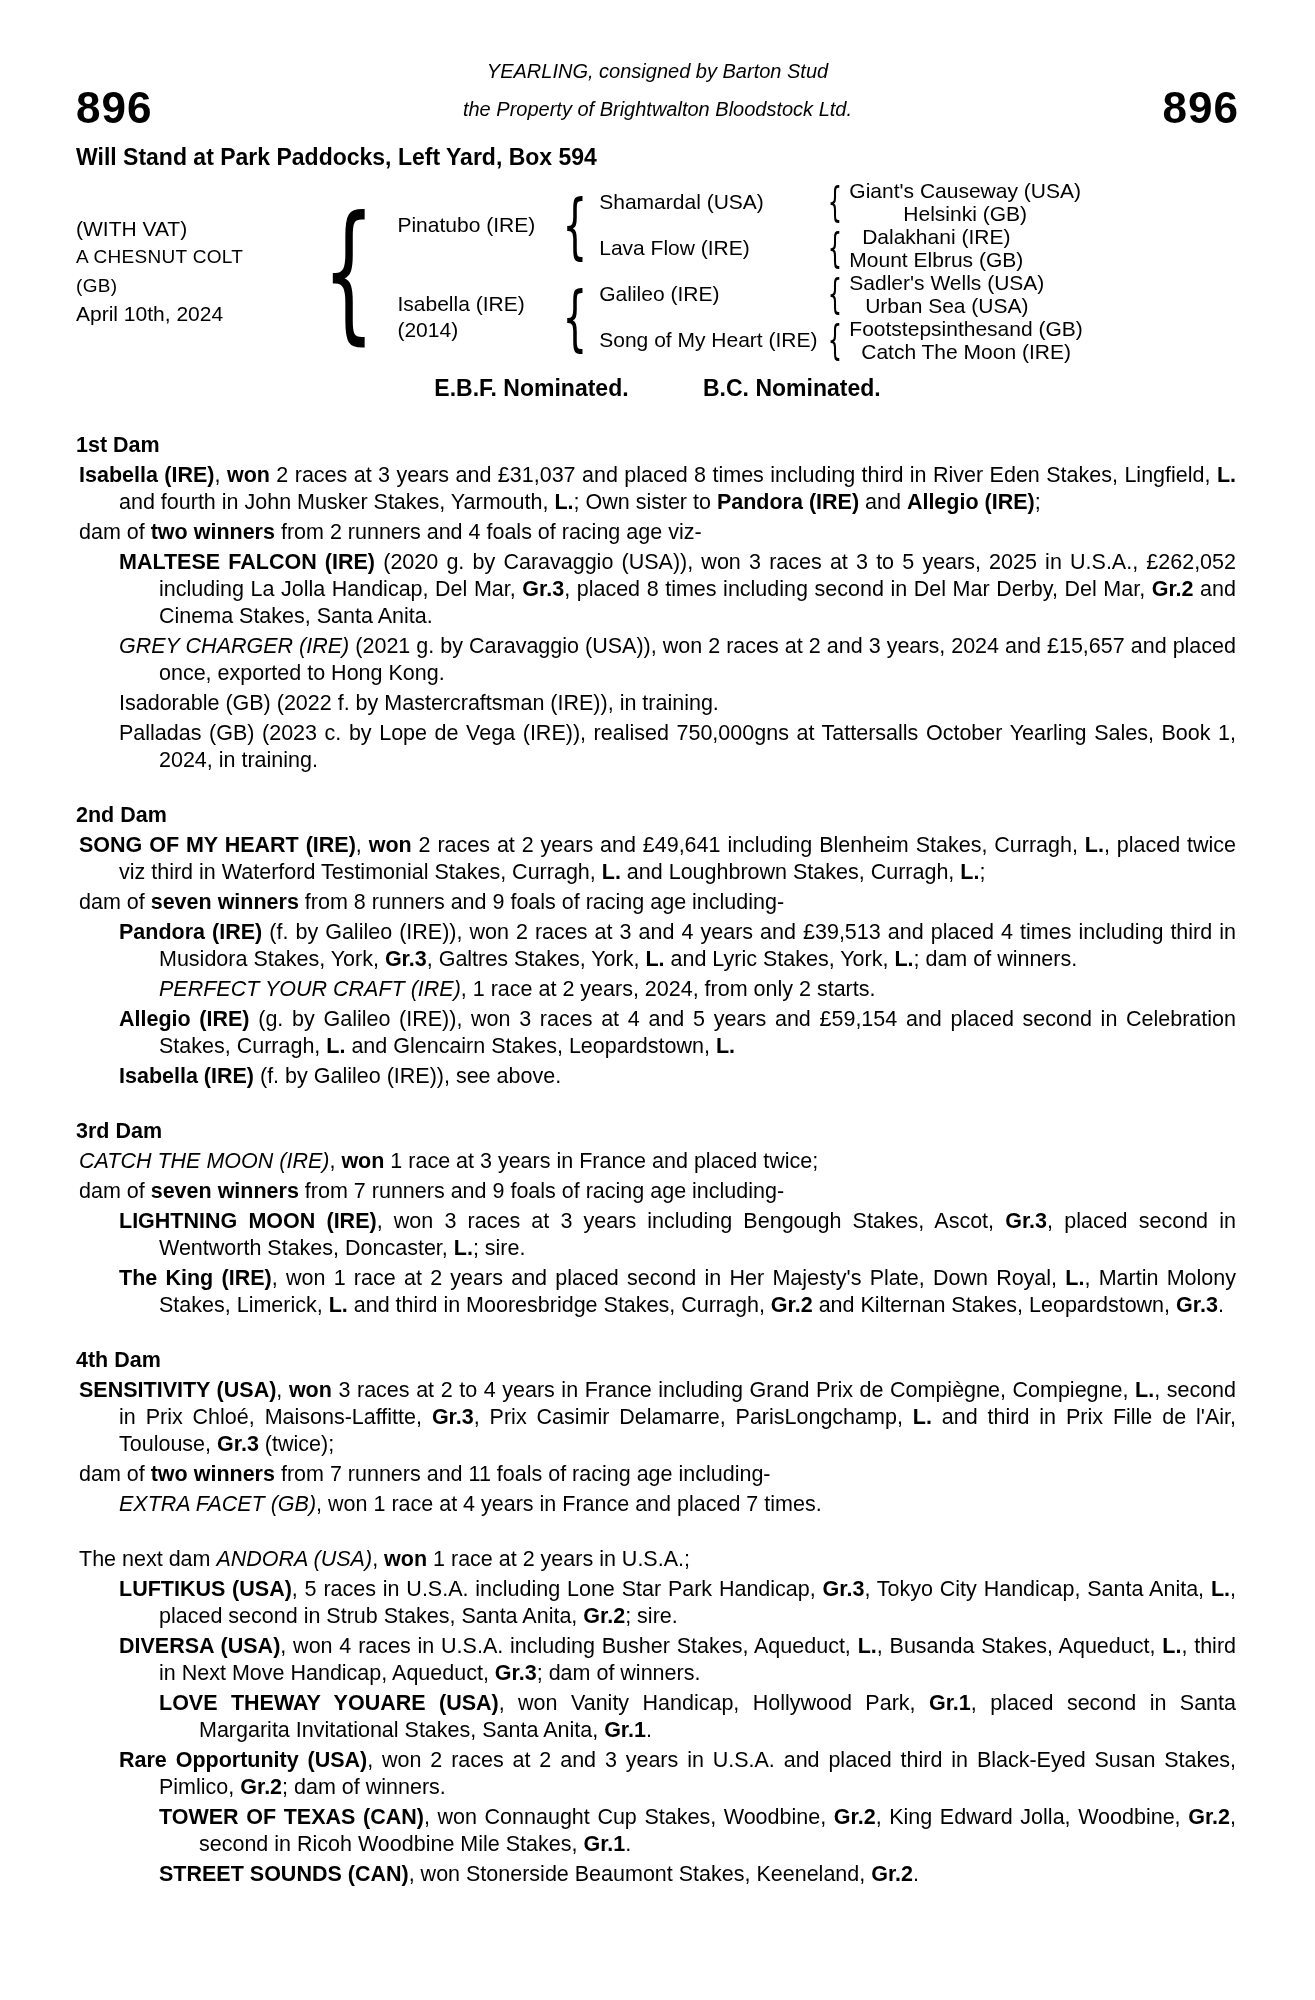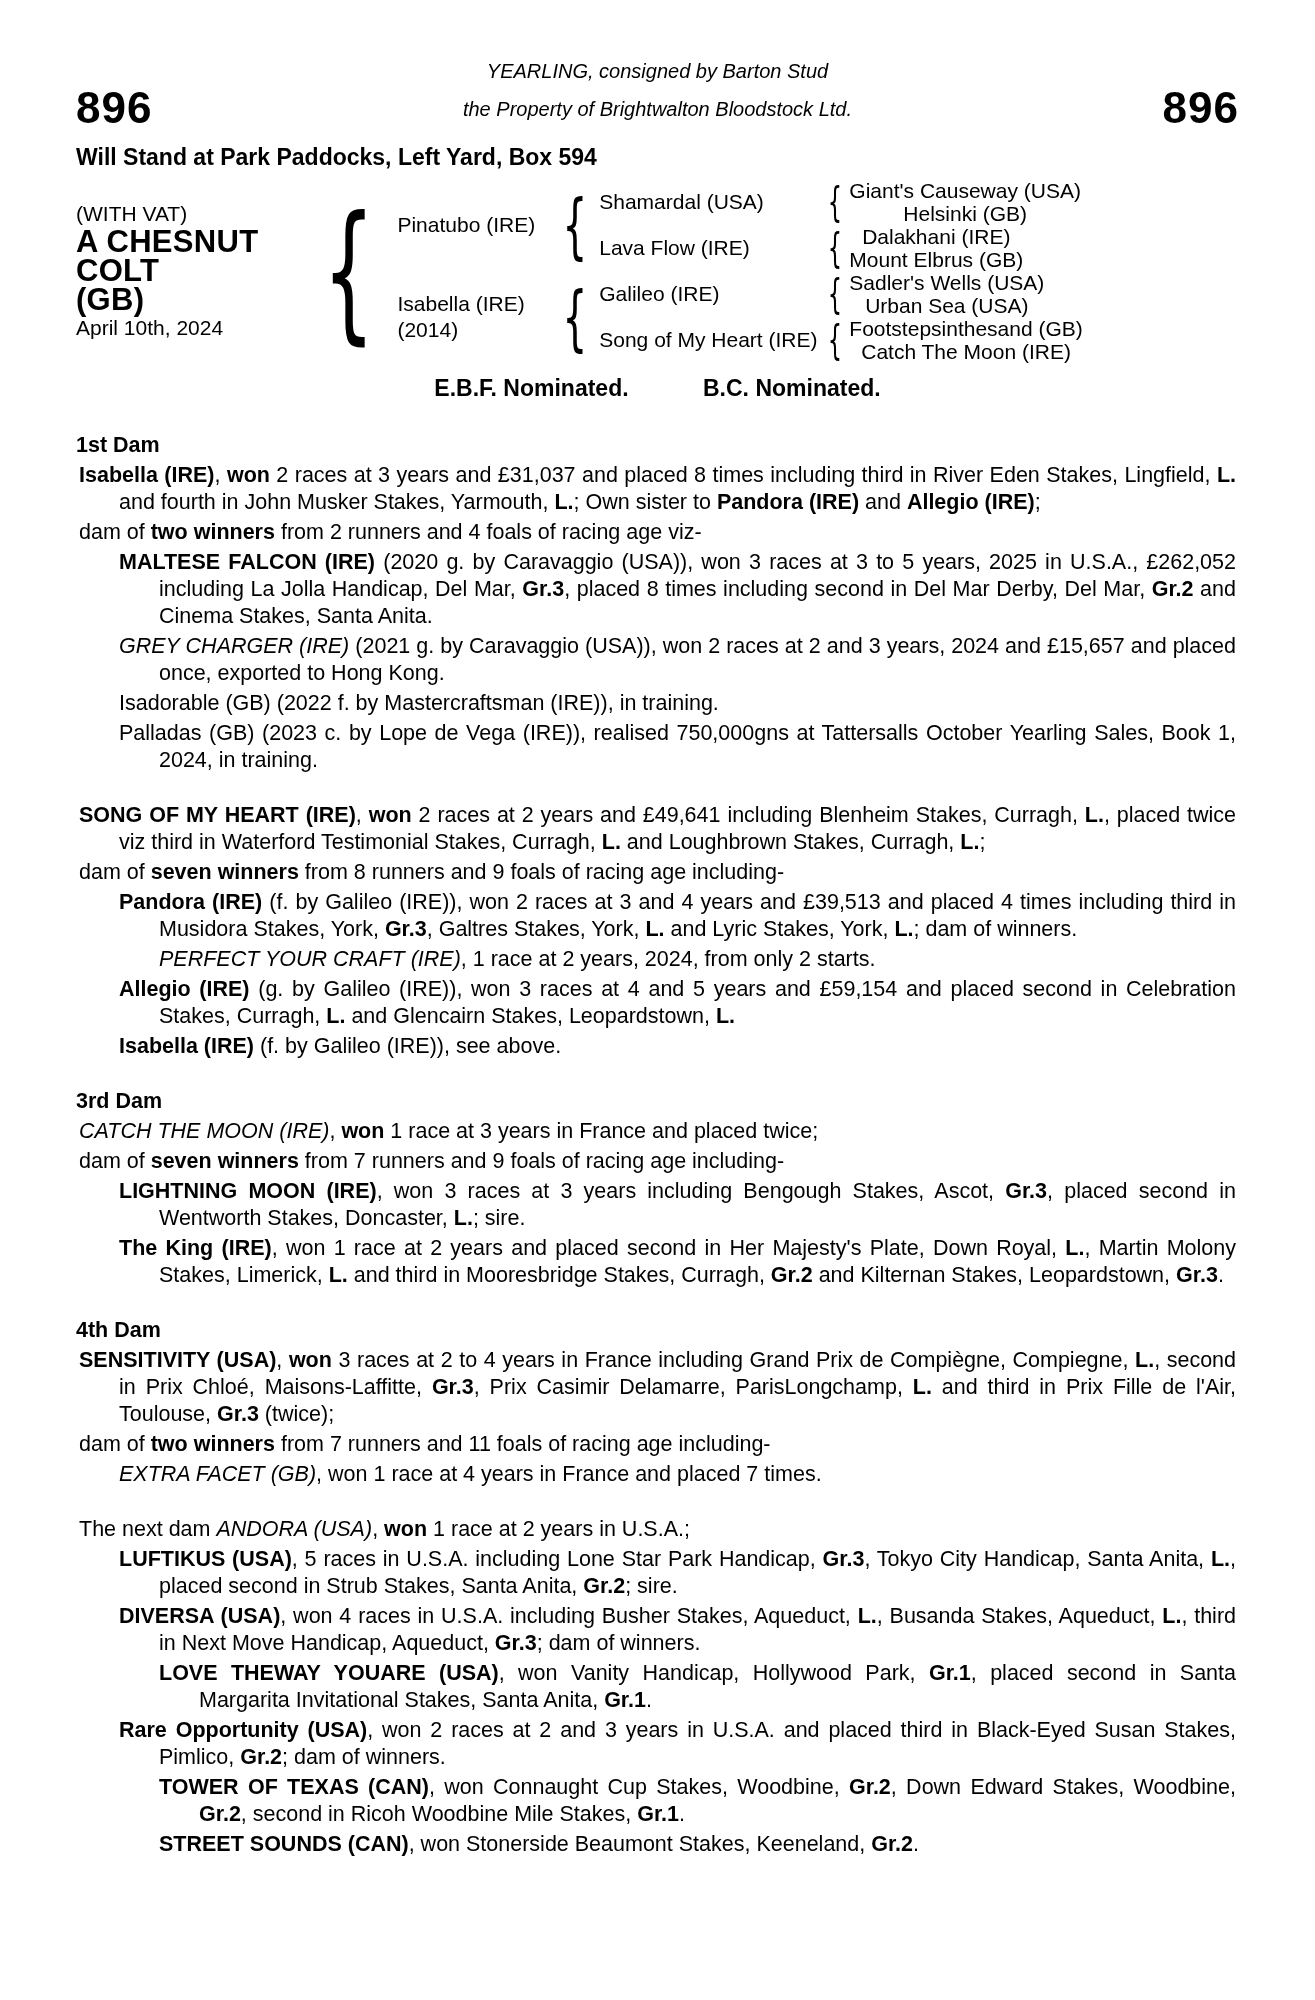--- a/index.html
+++ b/index.html
@@ -15,21 +15,21 @@
   .header-row { display:grid; grid-template-columns:140px 1fr 140px; align-items:end; }
   .lot-number { font-size:44px; font-weight:bold; line-height:.9; letter-spacing:1px; }
   .lot-number.right { text-align:right; }
   .consign { text-align:center; font-style:italic; font-size:20px; line-height:38px; }
   .stand-line { font-weight:bold; font-size:23px; margin-top:16px; }
 
   
   .pedigree { display:flex; align-items:center; margin-top:8px; font-size:21px; }
   .ped-subject { width:224px; display:flex; flex-direction:column; justify-content:center; }
   .ped-vat { font-size:21px; line-height:26px; }
-  .ped-name { font-weight:bold; font-size:31px; line-height:29px; letter-spacing:.3px; }
+  .ped-name { font-weight:normal; font-size:19px; line-height:29px; letter-spacing:.3px; }
   .ped-date { font-size:21px; line-height:27px; }
   .brace { display:inline-block; font-family:"DejaVu Sans",sans-serif; line-height:1;
            transform:scaleX(.55); transform-origin:center; }
   .brace::before { content:"{"; }
   .brace-l1 { font-size:150px; margin:0 1px; }
   .brace-l2 { font-size:72px; margin:0 1px; }
   .brace-l3 { font-size:41px; margin:0 1px; }
   .ped-col { display:flex; flex-direction:column; justify-content:space-around; }
   .ped-row { display:flex; align-items:center; }
   .ped-block2 { height:92px; }
@@ -141,20 +141,21 @@
       <section class="dam-section">
         <div class="dam-heading">1st Dam</div>
         <p class="para lvl0"><span class="b">Isabella (IRE)</span><span>, </span><span class="b">won</span><span> 2 races at 3 years and £31,037 and placed 8 times including third in River Eden Stakes, Lingfield, </span><span class="b">L.</span><span> and fourth in John Musker Stakes, Yarmouth, </span><span class="b">L.</span><span>; Own sister to </span><span class="b">Pandora (IRE)</span><span> and </span><span class="b">Allegio (IRE)</span><span>;</span></p>
         <p class="para lvl0"><span>dam of </span><span class="b">two winners</span><span> from 2 runners and 4 foals of racing age viz-</span></p>
         <p class="para lvl1"><span class="b">MALTESE FALCON (IRE)</span><span> (2020 g. by Caravaggio (USA)), won 3 races at 3 to 5 years, 2025 in U.S.A., £262,052 including La Jolla Handicap, Del Mar, </span><span class="b">Gr.3</span><span>, placed 8 times including second in Del Mar Derby, Del Mar, </span><span class="b">Gr.2</span><span> and Cinema Stakes, Santa Anita.</span></p>
         <p class="para lvl1"><span class="i">GREY CHARGER (IRE)</span><span> (2021 g. by Caravaggio (USA)), won 2 races at 2 and 3 years, 2024 and £15,657 and placed once, exported to Hong Kong.</span></p>
         <p class="para lvl1"><span>Isadorable (GB) (2022 f. by Mastercraftsman (IRE)), in training.</span></p>
         <p class="para lvl1"><span>Palladas (GB) (2023 c. by Lope de Vega (IRE)), realised 750,000gns at Tattersalls October Yearling Sales, Book 1, 2024, in training.</span></p>
       </section>
       <section class="dam-section">
+        <div class="dam-heading">2nd Dam</div>
         <p class="para lvl0"><span class="b">SONG OF MY HEART (IRE)</span><span>, </span><span class="b">won</span><span> 2 races at 2 years and £49,641 including Blenheim Stakes, Curragh, </span><span class="b">L.</span><span>, placed twice viz third in Waterford Testimonial Stakes, Curragh, </span><span class="b">L.</span><span> and Loughbrown Stakes, Curragh, </span><span class="b">L.</span><span>;</span></p>
         <p class="para lvl0"><span>dam of </span><span class="b">seven winners</span><span> from 8 runners and 9 foals of racing age including-</span></p>
         <p class="para lvl1"><span class="b">Pandora (IRE)</span><span> (f. by Galileo (IRE)), won 2 races at 3 and 4 years and £39,513 and placed 4 times including third in Musidora Stakes, York, </span><span class="b">Gr.3</span><span>, Galtres Stakes, York, </span><span class="b">L.</span><span> and Lyric Stakes, York, </span><span class="b">L.</span><span>; dam of winners.</span></p>
         <p class="para lvl2"><span class="i">PERFECT YOUR CRAFT (IRE)</span><span>, 1 race at 2 years, 2024, from only 2 starts.</span></p>
         <p class="para lvl1"><span class="b">Allegio (IRE)</span><span> (g. by Galileo (IRE)), won 3 races at 4 and 5 years and £59,154 and placed second in Celebration Stakes, Curragh, </span><span class="b">L.</span><span> and Glencairn Stakes, Leopardstown, </span><span class="b">L.</span></p>
         <p class="para lvl1"><span class="b">Isabella (IRE)</span><span> (f. by Galileo (IRE)), see above.</span></p>
       </section>
       <section class="dam-section">
         <div class="dam-heading">3rd Dam</div>
         <p class="para lvl0"><span class="i">CATCH THE MOON (IRE)</span><span>, </span><span class="b">won</span><span> 1 race at 3 years in France and placed twice;</span></p>
@@ -167,18 +168,18 @@
         <p class="para lvl0"><span class="b">SENSITIVITY (USA)</span><span>, </span><span class="b">won</span><span> 3 races at 2 to 4 years in France including Grand Prix de Compiègne, Compiegne, </span><span class="b">L.</span><span>, second in Prix Chloé, Maisons-Laffitte, </span><span class="b">Gr.3</span><span>, Prix Casimir Delamarre, ParisLongchamp, </span><span class="b">L.</span><span> and third in Prix Fille de l'Air, Toulouse, </span><span class="b">Gr.3</span><span> (twice);</span></p>
         <p class="para lvl0"><span>dam of </span><span class="b">two winners</span><span> from 7 runners and 11 foals of racing age including-</span></p>
         <p class="para lvl1"><span class="i">EXTRA FACET (GB)</span><span>, won 1 race at 4 years in France and placed 7 times.</span></p>
       </section>
       <section class="dam-section">
         <p class="para lvl0"><span>The next dam </span><span class="i">ANDORA (USA)</span><span>, </span><span class="b">won</span><span> 1 race at 2 years in U.S.A.;</span></p>
         <p class="para lvl1"><span class="b">LUFTIKUS (USA)</span><span>, 5 races in U.S.A. including Lone Star Park Handicap, </span><span class="b">Gr.3</span><span>, Tokyo City Handicap, Santa Anita, </span><span class="b">L.</span><span>, placed second in Strub Stakes, Santa Anita, </span><span class="b">Gr.2</span><span>; sire.</span></p>
         <p class="para lvl1"><span class="b">DIVERSA (USA)</span><span>, won 4 races in U.S.A. including Busher Stakes, Aqueduct, </span><span class="b">L.</span><span>, Busanda Stakes, Aqueduct, </span><span class="b">L.</span><span>, third in Next Move Handicap, Aqueduct, </span><span class="b">Gr.3</span><span>; dam of winners.</span></p>
         <p class="para lvl2"><span class="b">LOVE THEWAY YOUARE (USA)</span><span>, won Vanity Handicap, Hollywood Park, </span><span class="b">Gr.1</span><span>, placed second in Santa Margarita Invitational Stakes, Santa Anita, </span><span class="b">Gr.1</span><span>.</span></p>
         <p class="para lvl1"><span class="b">Rare Opportunity (USA)</span><span>, won 2 races at 2 and 3 years in U.S.A. and placed third in Black-Eyed Susan Stakes, Pimlico, </span><span class="b">Gr.2</span><span>; dam of winners.</span></p>
-        <p class="para lvl2"><span class="b">TOWER OF TEXAS (CAN)</span><span>, won Connaught Cup Stakes, Woodbine, </span><span class="b">Gr.2</span><span>, Down Edward Stakes, Woodbine, </span><span class="b">Gr.2</span><span>, second in Ricoh Woodbine Mile Stakes, </span><span class="b">Gr.1</span><span>.</span></p>
+        <p class="para lvl2"><span class="b">TOWER OF TEXAS (CAN)</span><span>, won Connaught Cup Stakes, Woodbine, </span><span class="b">Gr.2</span><span>, King Edward Jolla, Woodbine, </span><span class="b">Gr.2</span><span>, second in Ricoh Woodbine Mile Stakes, </span><span class="b">Gr.1</span><span>.</span></p>
         <p class="para lvl2"><span class="b">STREET SOUNDS (CAN)</span><span>, won Stonerside Beaumont Stakes, Keeneland, </span><span class="b">Gr.2</span><span>.</span></p>
       </section>
     </main>
 
 </div>
 
 </body></html>

